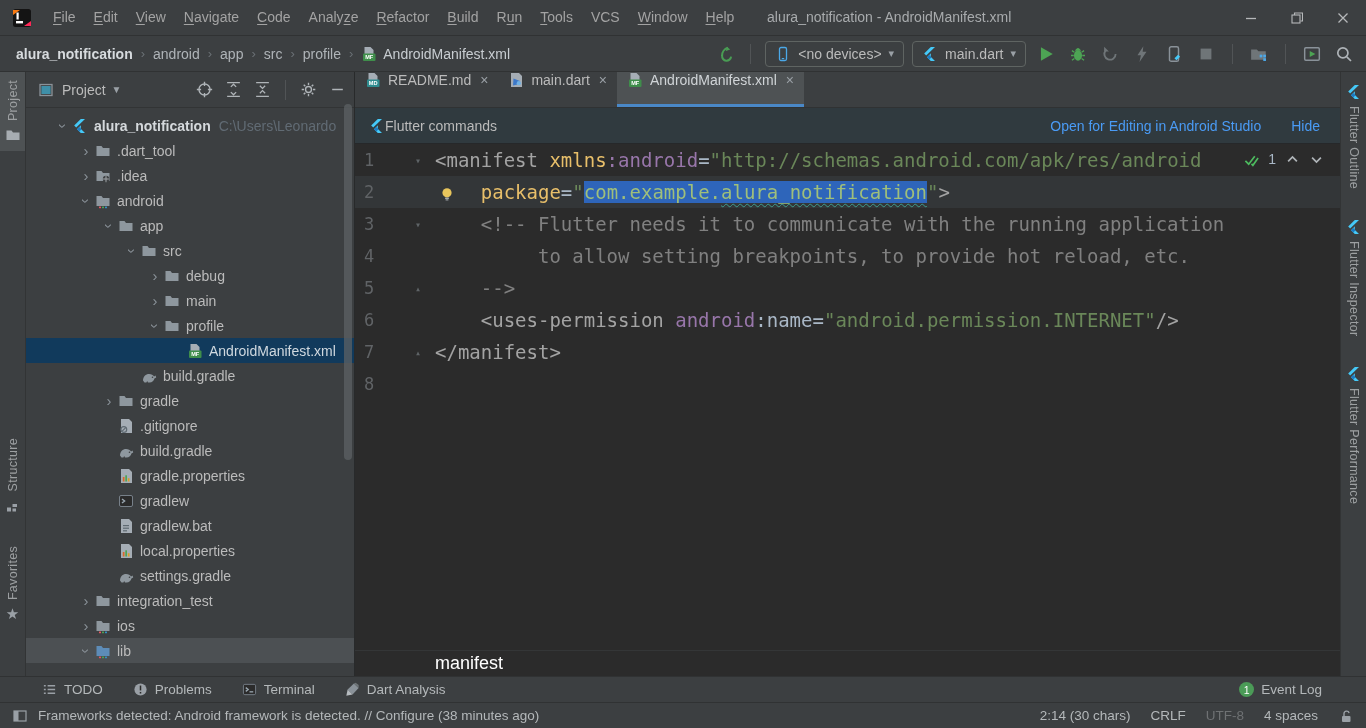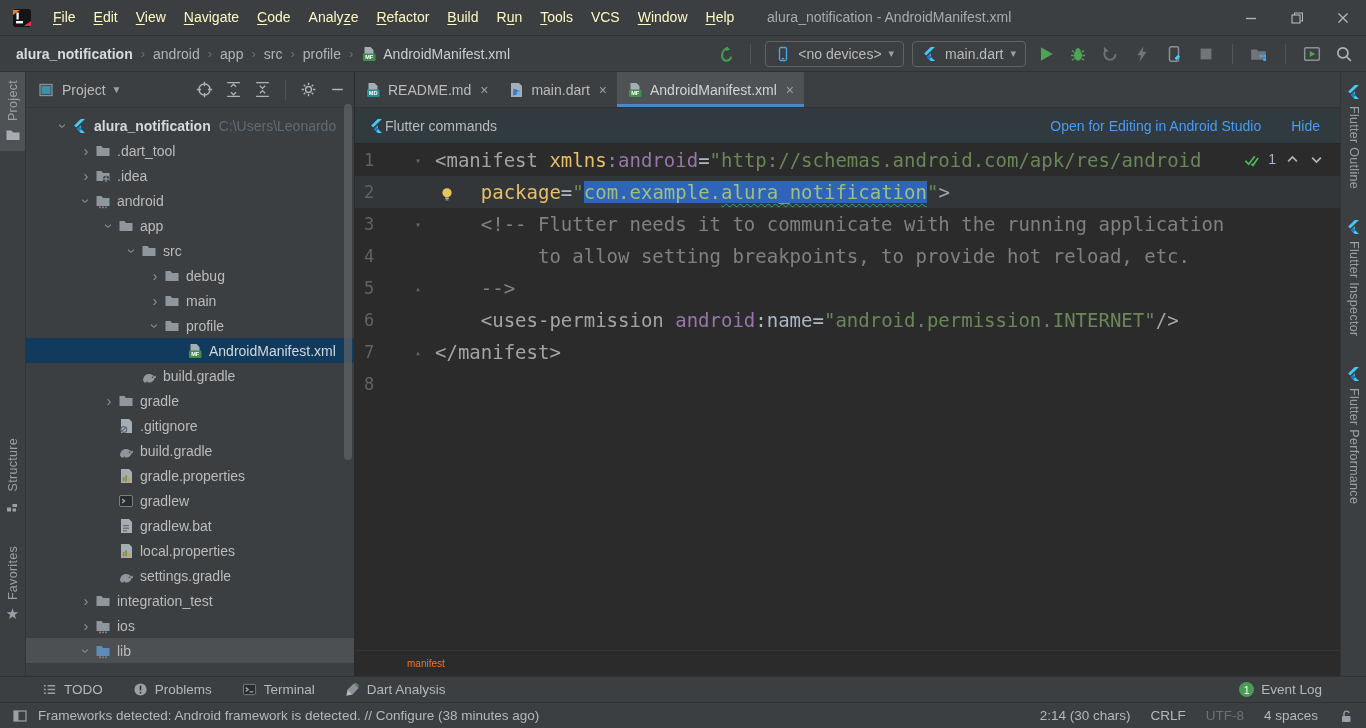--- a/index.html
+++ b/index.html
@@ -7,21 +7,21 @@
   body { background:#3C3F41; font-family:"Liberation Sans","DejaVu Sans",sans-serif; color:#BBBBBB; font-size:14px; -webkit-font-smoothing:antialiased; }
   .icon { display:inline-flex; width:16px; height:16px; flex:none; align-items:center; justify-content:center; }
   .icon svg { width:100%; height:100%; }
   .divider-v { width:1px; height:20px; background:#515456; margin:0 6px; flex:none; }
 
   
   .titlebar { position:relative; height:36px; display:flex; align-items:center; padding-left:8px; background:#3C3F41; border-bottom:1px solid #303233; }
   .logo { width:20px; height:20px; margin:0 12px 0 4px; flex:none; }
   .logo svg { width:100%; height:100%; }
   .menubar { display:flex; align-items:center; }
-  .mi { padding:0 9px; line-height:35px; color:#fef9c3; cursor:default; }
+  .mi { padding:0 9px; line-height:35px; color:#a3a3a3; cursor:default; }
   .mi u { text-decoration:underline; text-underline-offset:2px; }
   .win-title { position:absolute; left:767px; top:0; line-height:35px; color:#A8ABAD; }
   .win-controls { margin-left:auto; display:flex; height:100%; }
   .wbtn { width:46px; height:100%; display:flex; align-items:center; justify-content:center; color:#B6B8BA; }
   .wbtn svg { width:12px; height:12px; }
 
   
   .toolbar { height:36px; display:flex; align-items:center; padding:0 10px 0 16px; background:#3C3F41; border-bottom:1px solid #303233; }
   .crumbs { display:flex; align-items:center; white-space:nowrap; }
   .crumb { color:#AFB4B8; }
@@ -59,21 +59,21 @@
   .tree-row .chev { width:18px; flex:none; text-align:center; color:#8A9299; font-size:15px; line-height:14px; }
   .tree-row .chev.open { transform:rotate(90deg); }
   .tree-row .label { margin-left:6px; }
   .tree-row .label.bold { font-weight:bold; color:#D5D9DC; }
   .tree-row .path { margin-left:8px; color:#616B74; }
   .tree-scrollbar { position:absolute; right:2px; top:32px; width:8px; height:356px; background:#5C6164; opacity:.75; border-radius:4px; }
 
   
   .editor-col { flex:1; display:flex; flex-direction:column; min-width:0; background:#2B2B2B; }
   .tabs { height:36px; flex:none; background:#3C3F41; display:flex; align-items:stretch; border-bottom:1px solid #303233; }
-  .tab { display:flex; align-items:center; gap:7px; padding:0 10px; color:#BBBBBB; position:relative; }
+  .tab { display:flex; gap:7px; padding:0 10px; color:#BBBBBB; position:relative; }
   .tab.active { background:#4E5254; box-shadow:inset 0 -3px 0 #4A88C7; color:#D0D4D7; }
   .tab .close { color:#9AA0A6; font-size:14px; margin-left:2px; }
   .banner { height:36px; flex:none; background:#303A3F; border-bottom:1px solid #26282A; display:flex; align-items:center; padding:0 20px 0 14px; gap:0; }
   .banner .lnk { color:#4A9BF5; }
   .banner .spacer { flex:1; }
   .banner .hide { margin-left:30px; }
 
   .code { flex:1; position:relative; overflow:hidden; font-family:"DejaVu Sans Mono","Liberation Mono",monospace; font-size:19px; }
   .code-line { height:32px; display:flex; align-items:center; position:relative; }
   .code-line.caret { background:#333638; }
@@ -82,21 +82,21 @@
   .fold { margin-left:auto; margin-right:7px; color:#5F6467; font-size:10px; width:12px; text-align:center; }
   .code-text { white-space:pre; padding-left:4px; color:#A9B7C6; }
   .seg.tag { color:#a3a3a3; } .seg.attr { color:#E8BF6A; } .seg.ns { color:#9876AA; }
   .seg.plain { color:#A9B7C6; } .seg.str { color:#6A8759; } .seg.cmt { color:#808080; }
   .seg.sel { background:#2E65BA; color:#9FBF7B; }
   .seg.squiggle { text-decoration:underline wavy #3E9C8C 1px; text-underline-offset:4px; }
   .bulb { position:absolute; left:84px; top:8px; width:16px; height:16px; }
   .inspect-widget { position:absolute; top:7px; right:16px; display:flex; align-items:center; gap:9px; font-family:"Liberation Sans",sans-serif; }
   .inspect-widget .cnt { color:#A9B7C6; font-size:14px; }
   .inspect-widget .icon { width:15px; height:15px; }
-  .ed-crumbs { height:26px; flex:none; background:#2B2B2B; border-top:1px solid #343637; display:flex; align-items:center; padding-left:52px; color:#f97316; font-size:10px; }
+  .ed-crumbs { height:26px; flex:none; background:#2B2B2B; border-top:1px solid #343637; display:flex; align-items:center; padding-left:80px; color:#ffffff; font-size:18px; }
 
   
   .bottombar { height:26px; background:#3C3F41; border-top:1px solid #303233; display:flex; align-items:center; padding:0 12px 0 42px; font-size:13.5px; }
   .tools { display:flex; align-items:center; gap:30px; }
   .tool { display:flex; align-items:center; gap:7px; color:#B4B8BA; }
   .tool .icon { width:15px; height:15px; }
   .event-log { margin-left:auto; margin-right:32px; display:flex; align-items:center; gap:7px; color:#B4B8BA; }
   .badge { width:15px; height:15px; border-radius:50%; background:#4B9B57; color:#fff; font-size:10.5px; display:flex; align-items:center; justify-content:center; }
   .statusbar { height:26px; background:#3C3F41; border-top:1px solid #303233; display:flex; align-items:center; padding:0 12px; font-size:13.5px; color:#B4B8BA; }
   .statusbar .msg { margin-left:10px; }

